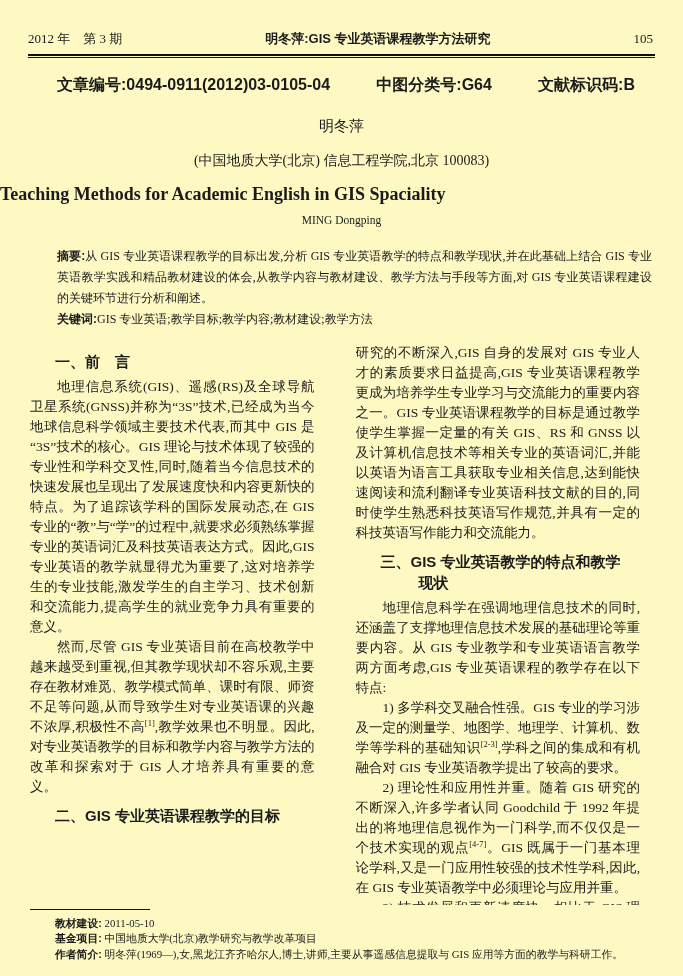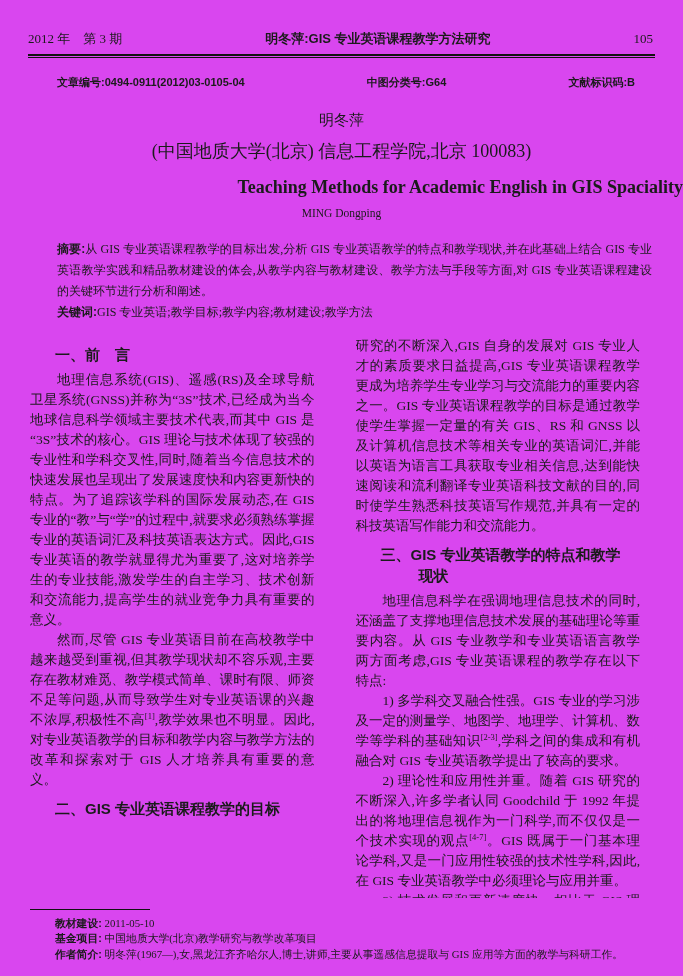--- a/index.html
+++ b/index.html
@@ -1,21 +1,21 @@
 <!DOCTYPE html>
 <html lang="zh"><head>
 <meta charset="utf-8">
 <style>
   * { margin:0; padding:0; box-sizing:border-box; }
   html,body { background:#e8e8e8; }
   .page {
     position:relative;
     width:683px; height:976px;
     margin:0 auto;
-    background:#d946ef;
+    background:#fef9c3;
     color:#1b1b1b;
     font-family:"Liberation Serif", serif;
     overflow:hidden;
   }
   
   .running-header {
     display:flex; justify-content:space-between; align-items:baseline;
     padding:30px 30px 0 28px;
     font-size:13px;
   }
@@ -27,35 +27,35 @@
     margin:6px 28px 0 28px;
     height:4px;
     border-top:2px solid #111;
     border-bottom:1px solid #111;
   }
   
   .meta-row {
     display:flex; justify-content:space-between;
     padding:17px 48px 0 57px;
     font-family:"Liberation Sans", sans-serif;
-    font-weight:bold; font-size:11px;
+    font-weight:bold; font-size:16px;
   }
   
   .title-cn {
     margin-top:26px;
     text-align:center;
     font-family:"Liberation Sans", sans-serif;
     font-weight:bold; font-size:26px; letter-spacing:2px;
   }
   .author-cn { margin-top:21px; text-align:center; font-size:15px; }
-  .affiliation { margin-top:9px; text-align:center; font-size:18px; }
+  .affiliation { margin-top:16px; text-align:center; font-size:14px; }
   .title-en {
-    margin-top:14px; text-align:right;
+    margin-top:14px; text-align:left;
     font-family:"Liberation Serif", serif;
-    font-weight:bold; font-size:18px;margin-left:27px;
+    font-weight:bold; font-size:18px;
   }
   .author-en { margin-top:9px; text-align:center; font-size:11.5px; }
   
   .abstract-block {
     margin:20px 31px 0 57px;
     font-size:12px; line-height:21px;
     text-align:justify;
   }
   .inline-label {
     font-family:"Liberation Sans", sans-serif;
@@ -143,17 +143,17 @@
       <p>3) 技术发展和更新速度快。相比于 GIS 理论研究的发展,伴随着相关交叉学科技术的快速发</p>
     </div>
 
   </div>
 
   <div class="footnote">
     <div class="footnote-rule"></div>
     <div class="footnote-lines">
       <div><span class="inline-label">教材建设:</span><span> 2011-05-10</span></div>
       <div><span class="inline-label">基金项目:</span><span> 中国地质大学(北京)教学研究与教学改革项目</span></div>
-      <div><span class="inline-label">作者简介:</span><span> 明冬萍(1967—),女,黑龙江齐齐哈尔人,博士,讲师,主要从事遥感信息提取与 GIS 应用等方面的教学与科研工作。</span></div>
+      <div><span class="inline-label">作者简介:</span><span> 明冬萍(1969—),女,黑龙江齐齐哈尔人,博士,讲师,主要从事遥感信息提取与 GIS 应用等方面的教学与科研工作。</span></div>
     </div>
   </div>
 
 </div>
 
 </body></html>

